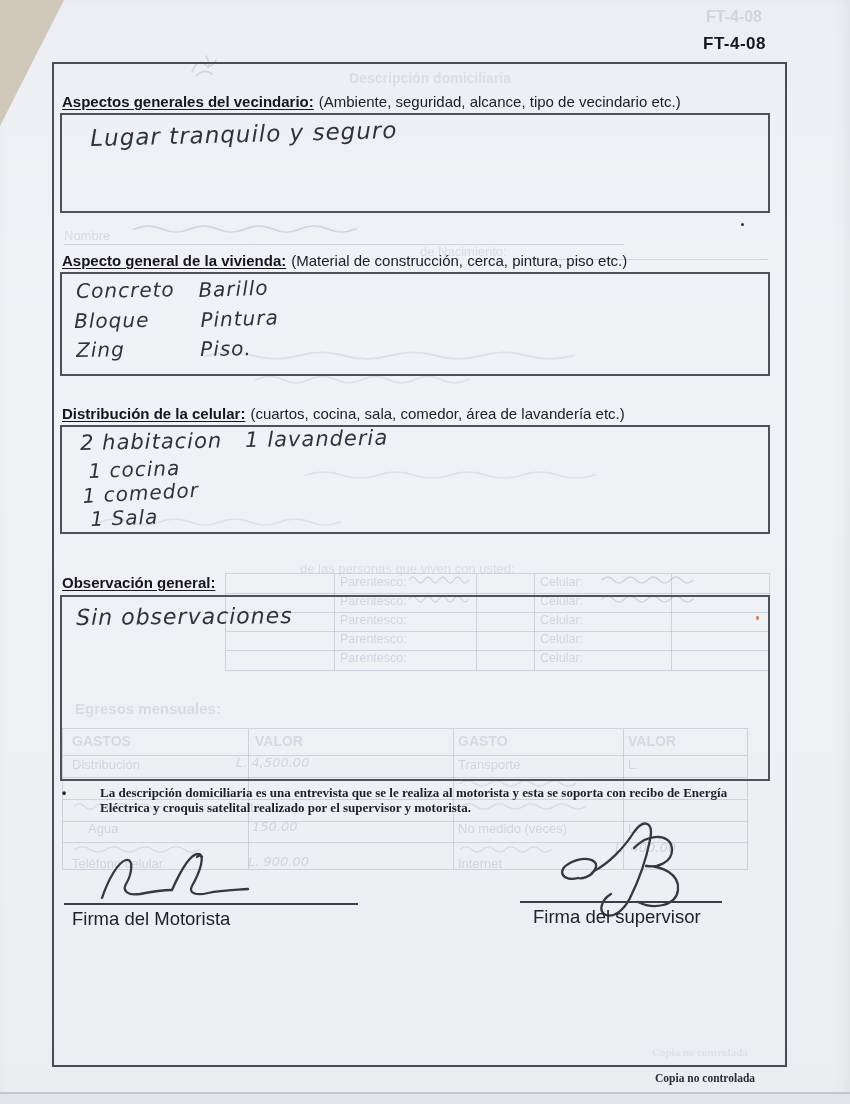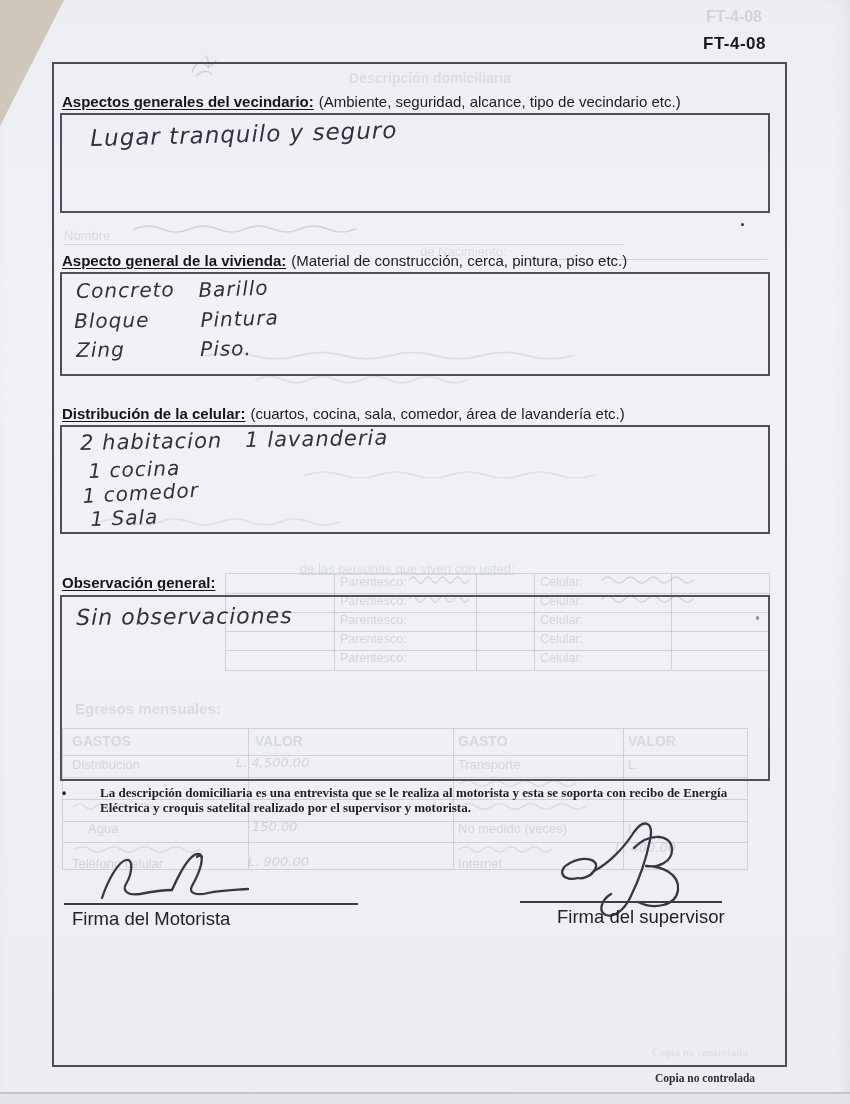--- a/index.html
+++ b/index.html
@@ -74,21 +74,21 @@
     <svg class="gsvg" width="300" height="12" viewBox="0 0 100 12" preserveAspectRatio="none">
         <path d="M2,7 Q8,1 14,7 T26,7 T38,7 T50,7 T62,7 T74,7 T86,7 T98,7"></path>
       </svg>
   </div>
   <div class="abs squig" style="left:95px;top:515px;opacity:.15;">
     <svg class="gsvg" width="250" height="12" viewBox="0 0 100 12" preserveAspectRatio="none">
         <path d="M2,7 Q8,1 14,7 T26,7 T38,7 T50,7 T62,7 T74,7 T86,7 T98,7"></path>
       </svg>
   </div>
 
-  <div class="abs g" style="left:300px;top:561px;font-size:13px;opacity:.2;text-decoration:underline;">de las personas que viven con usted:</div>
+  <div class="abs g" style="left:300px;top:561px;font-size:13px;opacity:.2;">de las personas que viven con usted:</div>
 
   <div class="abs gborder" style="left:225px;top:573px;width:543px;height:96px;">
     <div class="abs gvline" style="left:108px;top:0;height:96px;"></div>
     <div class="abs gvline" style="left:250px;top:0;height:96px;"></div>
     <div class="abs gvline" style="left:308px;top:0;height:96px;"></div>
     <div class="abs gvline" style="left:445px;top:0;height:96px;"></div>
     <div class="abs gline" style="left:0;top:19px;width:543px;"></div>
     <div class="abs gline" style="left:0;top:38px;width:543px;"></div>
     <div class="abs gline" style="left:0;top:57px;width:543px;"></div>
     <div class="abs gline" style="left:0;top:76px;width:543px;"></div>
@@ -238,17 +238,17 @@
   </svg>
   <div class="abs sig-line" style="left:64px;top:903px;width:294px;"></div>
   <div class="abs sig-label" style="left:72px;top:908px;">Firma del Motorista</div>
 
   <svg class="abs sig" style="left:548px;top:820px;" width="185" height="108" viewBox="0 0 185 108">
     <path d="M30,58 C14,62 8,50 22,43 C38,35 54,40 46,51 C42,57 34,59 30,58"></path>
     <path d="M46,51 C60,44 76,28 86,12 C96,-2 106,2 102,20 C98,40 90,62 82,78 C76,90 66,98 58,95 C50,92 53,80 63,74"></path>
     <path d="M86,28 C102,12 124,14 124,30 C124,42 110,48 98,46 C114,46 132,54 130,70 C128,86 106,90 90,82"></path>
   </svg>
   <div class="abs sig-line" style="left:520px;top:901px;width:202px;"></div>
-  <div class="abs sig-label" style="left:533px;top:906px;margin-left:24px;">Firma del supervisor</div>
+  <div class="abs sig-label" style="left:533px;top:906px;">Firma del supervisor</div>
 
   <div class="abs" id="footer-text" style="left:655px;top:1072px;">Copia no controlada</div>
 
 </div>
 
 </body></html>

